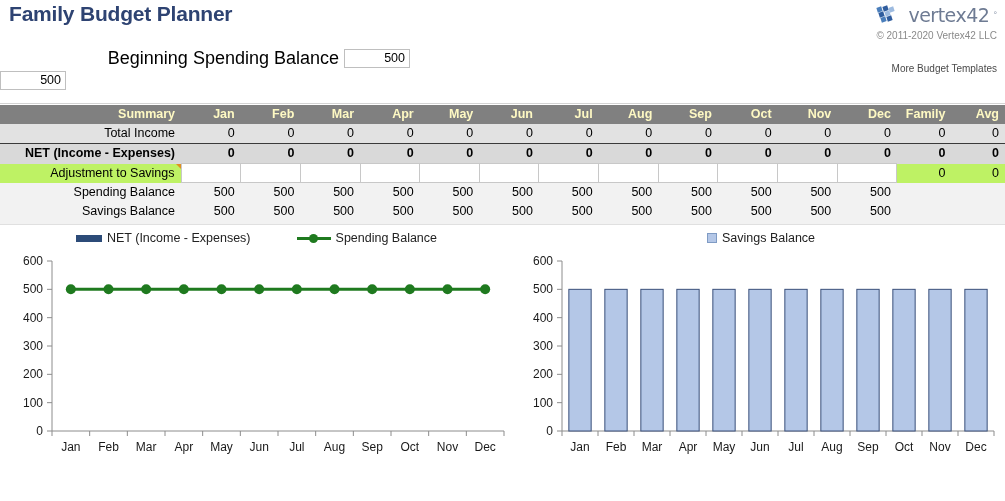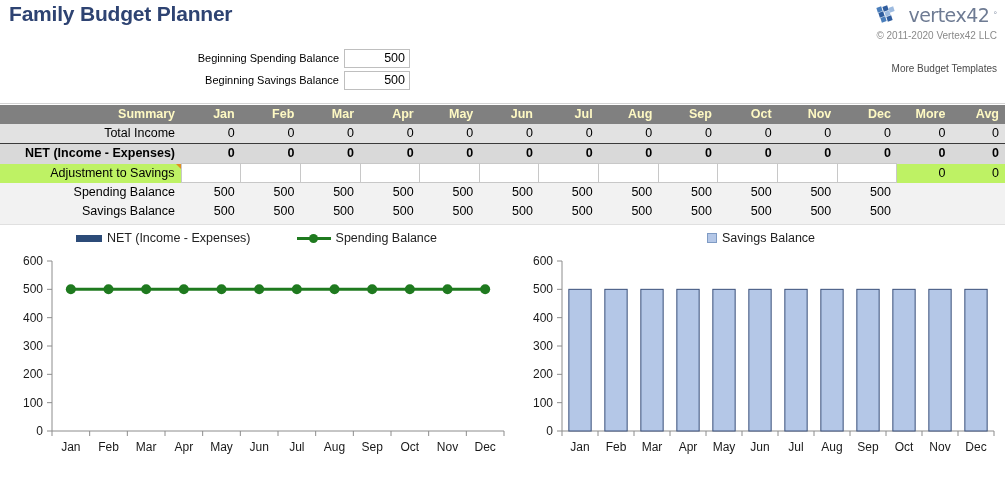--- a/index.html
+++ b/index.html
@@ -34,21 +34,21 @@
   #brand-sup { font-size:9px; color:#8c97ab; vertical-align:super; }
   #copyright { font-size:10px; color:#8a8a8a; margin-top:3px; }
   #more-templates {
     display:inline-block; margin-top:22px; font-size:10px;
     color:#4a4a4a; cursor:pointer;
   }
 
   
   #balances { position:absolute; left:0; top:48px; width:420px; }
   .bal-row { display:flex; align-items:center; height:20px; margin-bottom:2px; }
-  .bal-label { width:344px; text-align:right; padding-right:5px; font-size:11px; }
+  .bal-label { width:344px; text-align:right; padding-right:5px; font-size:18px; }
   .bal-input {
     width:66px; height:19px; border:1px solid #bfbfbf; background:#ffffff;
     text-align:right; padding-right:4px; font-size:12.5px; line-height:17px;
     font-family:"Liberation Sans", sans-serif; color:#000;
   }
 
   #hr-top { position:absolute; left:0; top:103px; width:100%; height:1px; background:#d4d4d4; }
 
   
   #summary-table { width:1005px; border-collapse:collapse; table-layout:fixed; }
@@ -135,21 +135,20 @@
     <div id="copyright">© 2011-2020 Vertex42 LLC</div>
     <a id="more-templates">More Budget Templates</a>
   </div>
 
   <div id="balances">
     <div class="bal-row">
       <div class="bal-label">Beginning Spending Balance</div>
       <input class="bal-input" type="text" value="500" style="">
     </div>
     <div class="bal-row">
-      <div class="bal-label">Beginning Savings Balance</div>
       <input class="bal-input" type="text" value="500" style="">
     </div>
   </div>
 
   <div id="hr-top"></div>
 </div>
 
 <table id="summary-table">
   <colgroup>
     <col class="c-label">
@@ -176,21 +175,21 @@
       <th>Mar</th>
       <th>Apr</th>
       <th>May</th>
       <th>Jun</th>
       <th>Jul</th>
       <th>Aug</th>
       <th>Sep</th>
       <th>Oct</th>
       <th>Nov</th>
       <th>Dec</th>
-      <th>More</th>
+      <th>Family</th>
       <th>Avg</th>
     </tr>
   </thead>
   <tbody>
 
     <tr class="r-shade">
       <td class="lbl">Total Income</td>
       <td>0</td>
       <td>0</td>
       <td>0</td>

